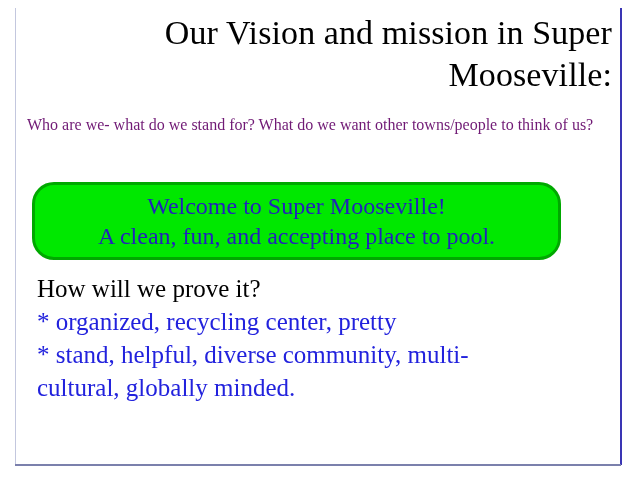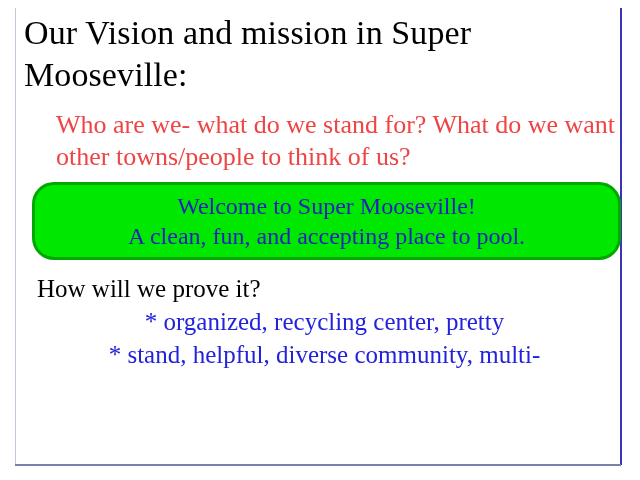--- a/index.html
+++ b/index.html
@@ -47,45 +47,44 @@
     height: 2px;
     background: #7b80ac;
   }
 
   
   .title {
     position: absolute;
     left: 24px;
     top: 12px;
     width: 588px;
-    text-align: left;
+    text-align: right;
     font-size: 34px;
     line-height: 42px;
     color: #000000;
     letter-spacing: 0.1px;
   }
 
   
   .intro {
     position: absolute;
     left: 27px;
     top: 109px;
     width: 580px;
-    font-size: 26px;
+    font-size: 16px;
     line-height: 32px;
-    color: #ef4444;
-    margin-left: 29px;
+    color: #701a75;
   }
 
   
   .callout {
     position: absolute;
     left: 32px;
     top: 182px;
-    width: 589px;
+    width: 529px;
     height: 78px;
     box-sizing: border-box;
     background: #00e800;
     border: 3px solid #00a800;
     border-radius: 22px;
     display: flex;
     flex-direction: column;
     align-items: center;
     justify-content: center;
   }
@@ -104,21 +103,20 @@
     top: 272px;
     width: 575px;
     font-size: 25px;
     line-height: 33px;
   }
   .proof-heading {
     color: #000000;
   }
   .proof-item {
     color: #2222dd;
-    text-align: center;
   }
 </style>
 </head>
 <body>
 
 <div id="slide">
 
   <div class="frame-left"></div>
   <div class="frame-right"></div>
   <div class="frame-bottom"></div>
@@ -129,15 +127,16 @@
 
   <div class="callout">
     <div class="callout-line">Welcome to Super Mooseville!</div>
     <div class="callout-line">A clean, fun, and accepting place to pool.</div>
   </div>
 
   <div class="proof">
     <div class="proof-heading">How will we prove it?</div>
     <div class="proof-item">* organized, recycling center, pretty</div>
     <div class="proof-item">* stand, helpful, diverse community, multi-</div>
+    <div class="proof-item">cultural, globally minded.</div>
   </div>
 
 </div>
 
 </body></html>

